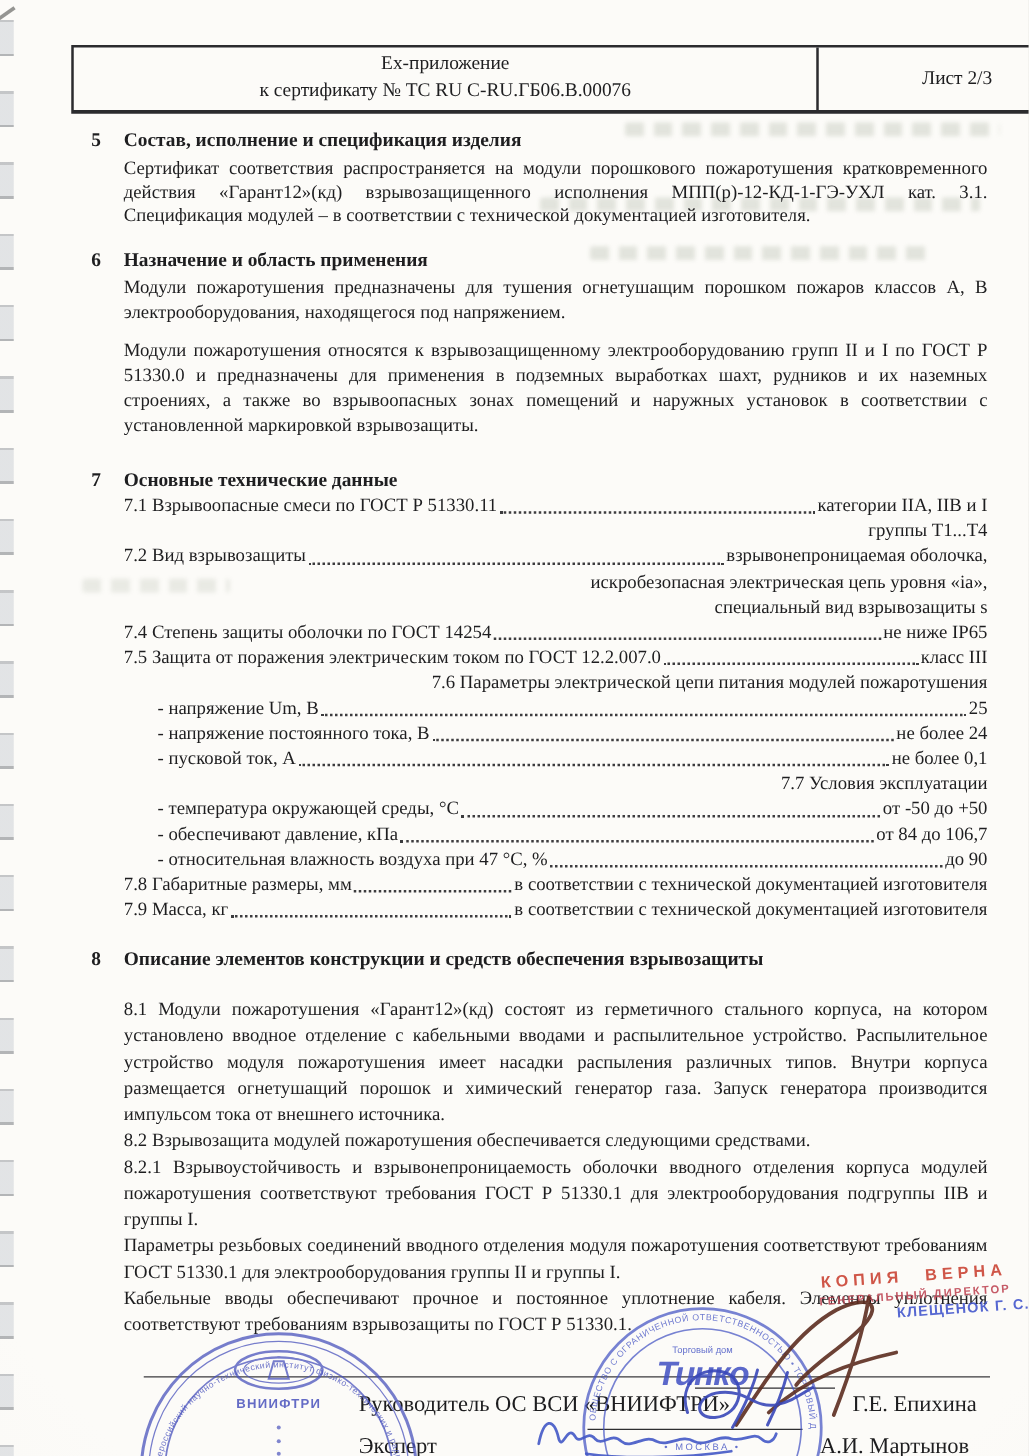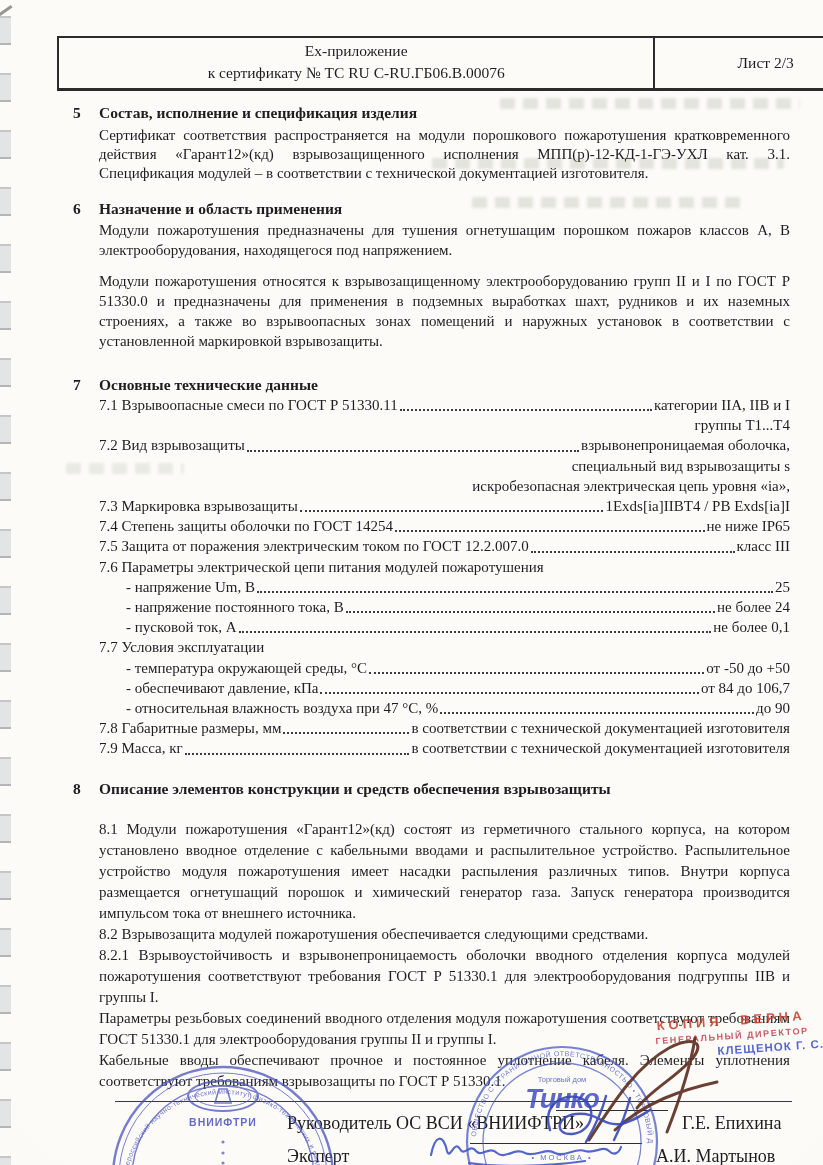--- a/index.html
+++ b/index.html
@@ -27,21 +27,21 @@
   .sec-num{position:absolute;left:-26px;}
   .p{text-align:justify;}
   .s5{margin-top:12px;}
   .s5 .sec-title{margin-bottom:3px;}
   .s5 .p{line-height:19px;}
   .s6{margin-top:16px;}
   .s6 .sec-title{margin-bottom:1px;}
   .s6 .p2{margin-top:11px;}
   .s7{margin-top:24px;}
   .s7 .sec-title{margin-bottom:0;}
-  .trow{display:flex;line-height:20.2px;}
+  .trow{display:flex;line-height:20.2px;text-align:right;}
   .trow .lbl{white-space:nowrap;}
   .trow .val{white-space:nowrap;}
   .leader{flex:1 1 auto;min-width:10px;border-bottom:2px dotted #3c3c3e;margin:0 2px 4px 2px;}
   .trow.plain{display:block;}
   .trow.extra{display:block;text-align:right;}
   .trow.sub{padding-left:27px;}
   .s8{margin-top:20px;}
   .s8 .p{line-height:21px;}
   .s8 .p1{margin-top:20px;}
   
@@ -110,27 +110,22 @@
         <span class="lbl">7.1 Взрывоопасные смеси по ГОСТ Р 51330.11</span>
           <span class="leader"></span>
           <span class="val">категории IIА, IIВ и I</span>
       </div>
       <div class="trow extra">группы Т1...Т4</div>
       <div class="trow">
         <span class="lbl">7.2 Вид взрывозащиты</span>
           <span class="leader"></span>
           <span class="val">взрывонепроницаемая оболочка,</span>
       </div>
+      <div class="trow extra">искробезопасная электрическая цепь уровня «ia»,</div>
       <div class="trow extra">специальный вид взрывозащиты s</div>
-      <div class="trow extra">искробезопасная электрическая цепь уровня «ia»,</div>
-      <div class="trow">
-        <span class="lbl">7.3 Маркировка взрывозащиты</span>
-          <span class="leader"></span>
-          <span class="val">1Exds[ia]IIBT4 / РВ Exds[ia]I</span>
-      </div>
       <div class="trow">
         <span class="lbl">7.4 Степень защиты оболочки по ГОСТ 14254</span>
           <span class="leader"></span>
           <span class="val">не ниже IP65</span>
       </div>
       <div class="trow">
         <span class="lbl">7.5 Защита от поражения электрическим током по ГОСТ 12.2.007.0</span>
           <span class="leader"></span>
           <span class="val">класс III</span>
       </div>

